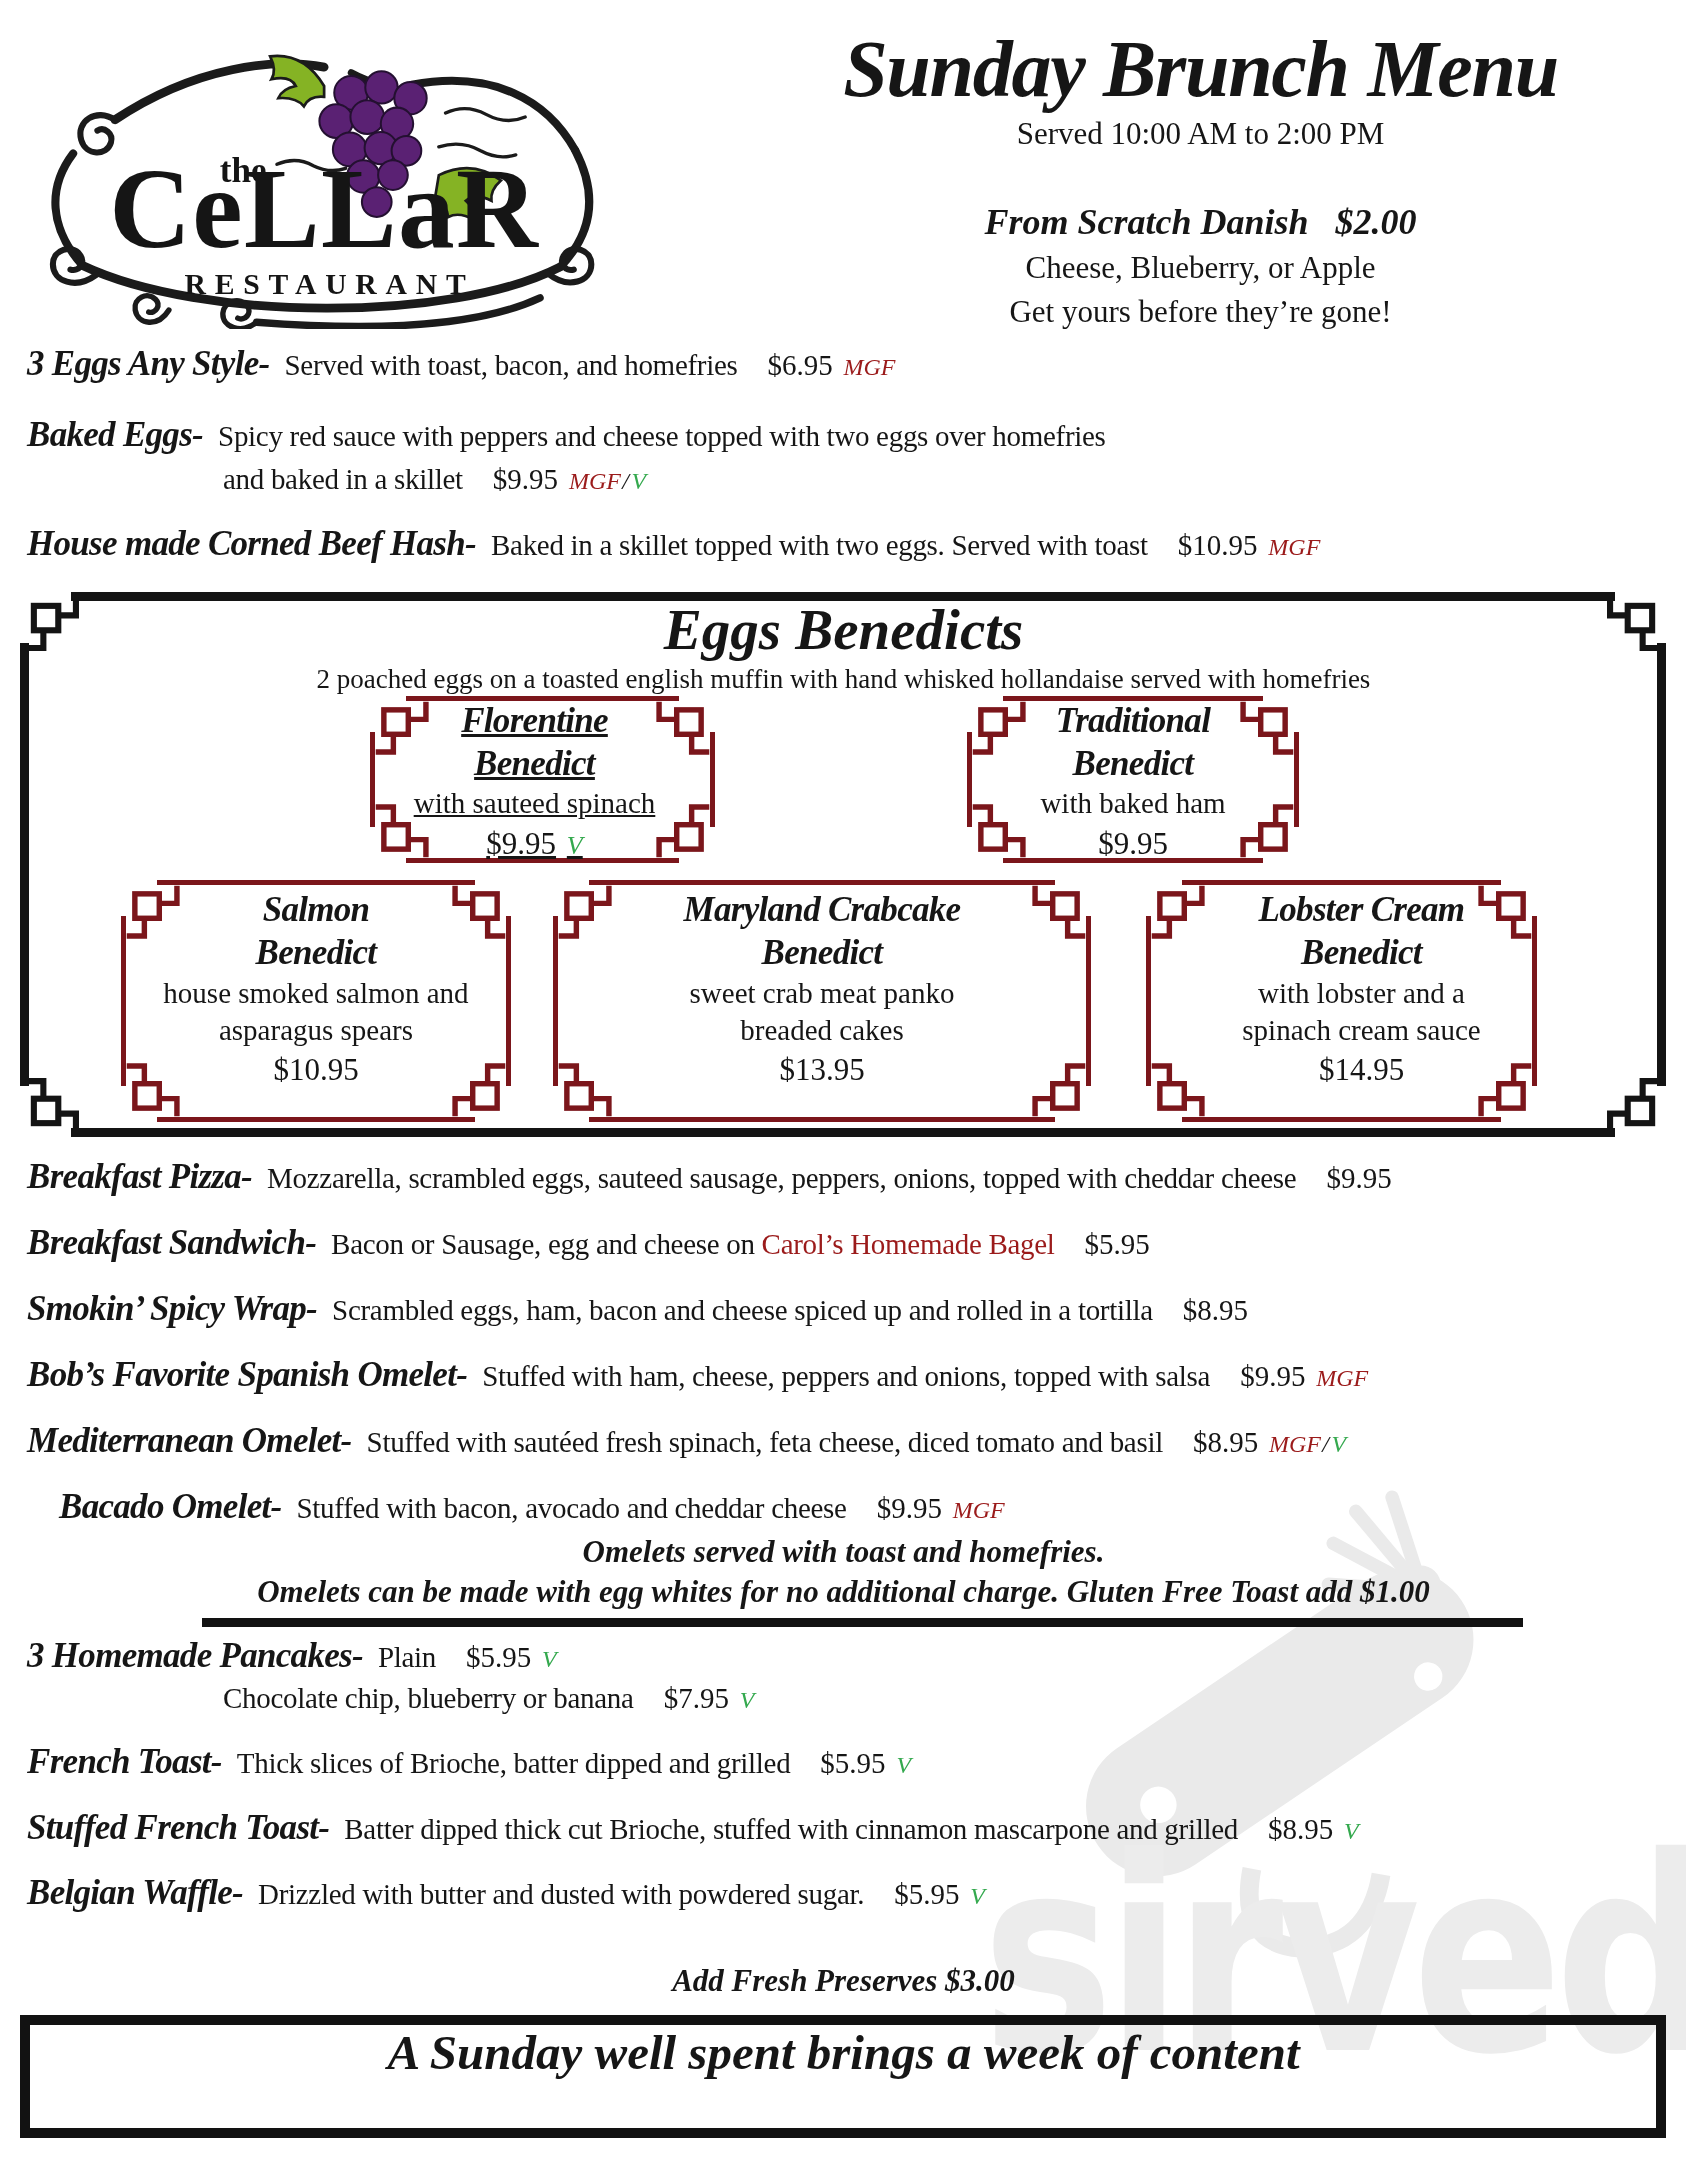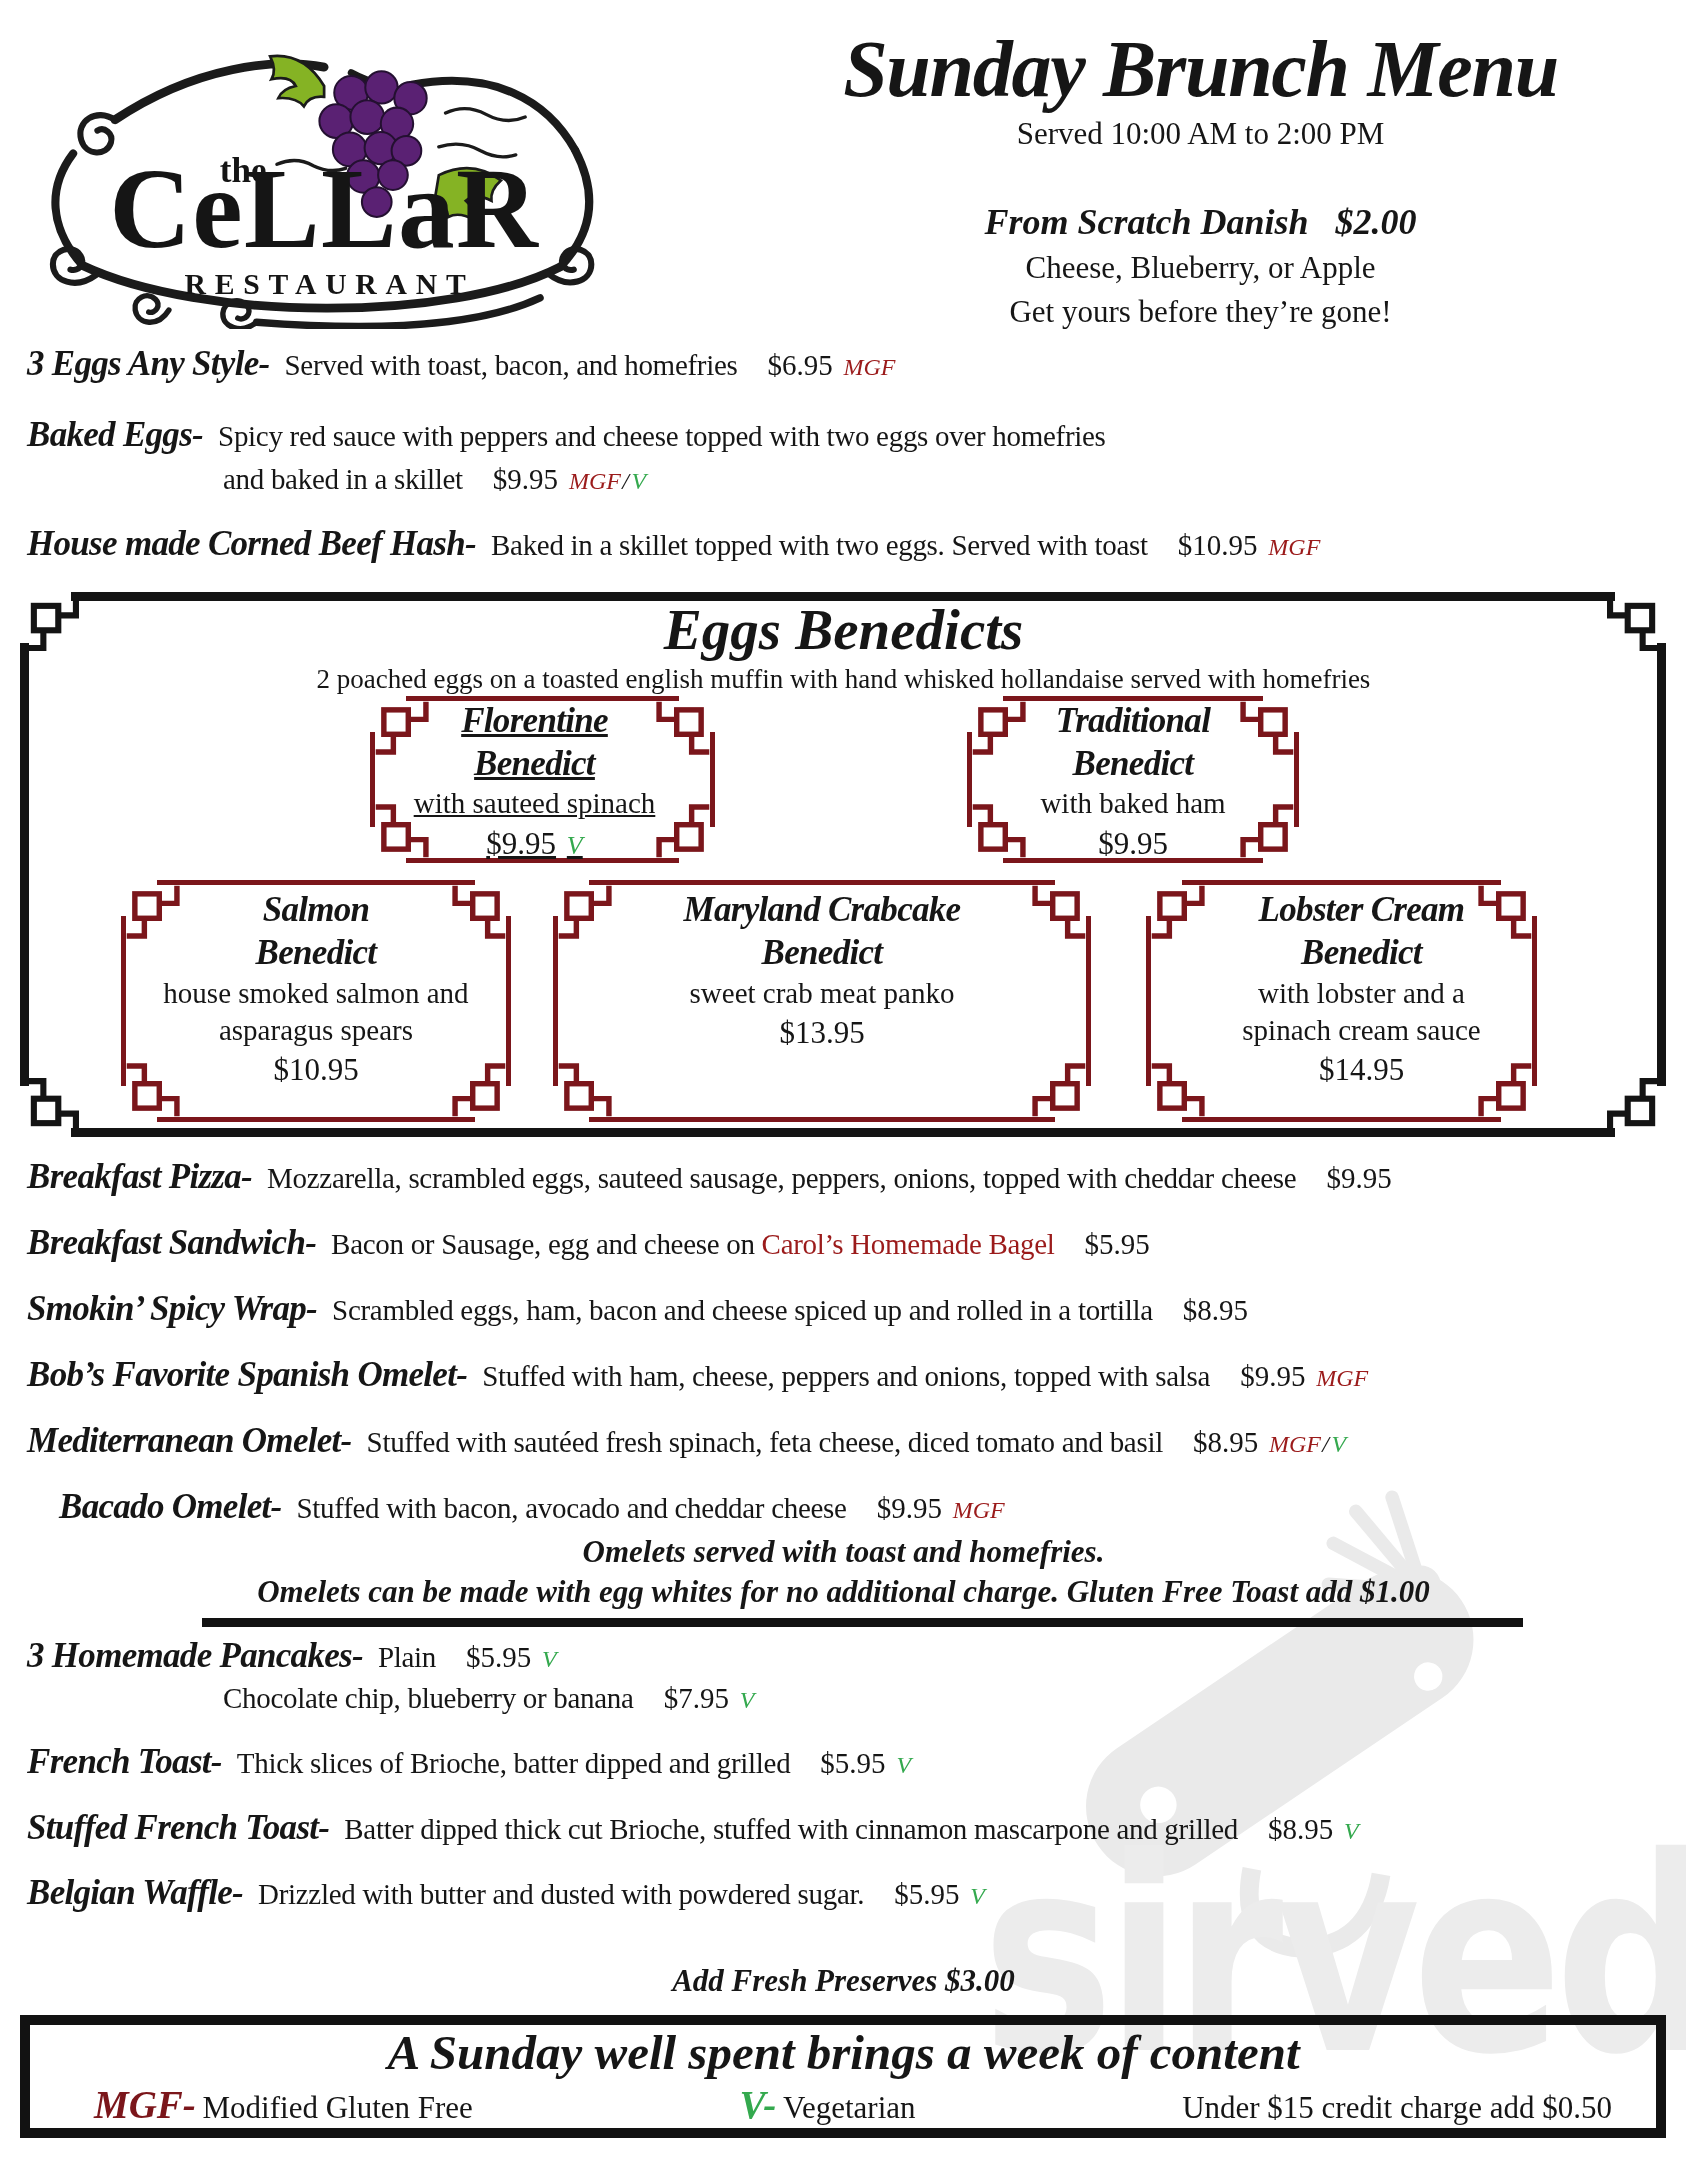--- a/index.html
+++ b/index.html
@@ -195,25 +195,20 @@
     <div id="benedicts-title">Eggs Benedicts</div>
     <div id="benedicts-subtitle">2 poached eggs on a toasted english muffin with hand whisked hollandaise served with homefries</div>
 
     <div class="row center note" style="top:1533px">Omelets served with toast and homefries.</div>
     <div class="row center note" style="top:1573px">Omelets can be made with egg whites for no additional charge. Gluten Free Toast add $1.00</div>
     <div id="egg-white-rule"></div>
     <div class="row center note" style="top:1962px">Add Fresh Preserves $3.00</div>
 
     <div id="footer-box"></div>
     <div id="footer-quote">A Sunday well spent brings a week of content</div>
-    <div id="legend-row">
-      <span><span class="legend-abbr">MGF-</span><span class="legend-label">Modified Gluten Free</span></span>
-      <span><span class="legend-abbr v">V-</span><span class="legend-label">Vegetarian</span></span>
-      <span id="credit-note">Under $15 credit charge add $0.50</span>
-    </div>
 
   <div class="row" style="top: 345px;"><span class="iname">3 Eggs Any Style-</span><span class="idesc"><span>Served with toast, bacon, and homefries</span></span><span class="iprice">$6.95</span><span class="tag">MGF</span></div>
       <div class="row" style="top: 416px;"><span class="iname">Baked Eggs-</span><span class="idesc"><span>Spicy red sauce with peppers and cheese topped with two eggs over homefries</span></span></div>
       <div class="row" style="top: 464px; left: 223px;"><span class="idesc"><span>and baked in a skillet</span></span><span class="iprice">$9.95</span><span class="tag">MGF</span><span class="tag-sep">/</span><span class="tag tag-v">V</span></div>
       <div class="row" style="top: 525px;"><span class="iname">House made Corned Beef Hash-</span><span class="idesc"><span>Baked in a skillet topped with two eggs. Served with toast</span></span><span class="iprice">$10.95</span><span class="tag">MGF</span></div>
       <div class="row" style="top: 1158px;"><span class="iname">Breakfast Pizza-</span><span class="idesc"><span>Mozzarella, scrambled eggs, sauteed sausage, peppers, onions, topped with cheddar cheese</span></span><span class="iprice">$9.95</span></div>
       <div class="row" style="top: 1224px;"><span class="iname">Breakfast Sandwich-</span><span class="idesc"><span>Bacon or Sausage, egg and cheese on </span><span class="hl">Carol’s Homemade Bagel</span></span><span class="iprice">$5.95</span></div>
       <div class="row" style="top: 1290px;"><span class="iname">Smokin’ Spicy Wrap-</span><span class="idesc"><span>Scrambled eggs, ham, bacon and cheese spiced up and rolled in a tortilla</span></span><span class="iprice">$8.95</span></div>
       <div class="row" style="top: 1356px;"><span class="iname">Bob’s Favorite Spanish Omelet-</span><span class="idesc"><span>Stuffed with ham, cheese, peppers and onions, topped with salsa</span></span><span class="iprice">$9.95</span><span class="tag">MGF</span></div>
       <div class="row" style="top: 1422px;"><span class="iname">Mediterranean Omelet-</span><span class="idesc"><span>Stuffed with sautéed fresh spinach, feta cheese, diced tomato and basil</span></span><span class="iprice">$8.95</span><span class="tag">MGF</span><span class="tag-sep">/</span><span class="tag tag-v">V</span></div>
@@ -406,20 +401,21 @@
               <rect x="16" y="16" width="36" height="36"></rect>
               <path d="M78 4 V 30 H 54"></path>
               <path d="M4 78 H 30 V 54"></path>
             </g>
           </svg>
         </div>
         <div style="position: absolute; left: 0px; right: 0px; top: 9.4px;">
           <div class="bname">Maryland Crabcake</div>
           <div class="bname">Benedict</div>
           <div class="bdesc">sweet crab meat panko</div>
+          <div class="bdesc">breaded cakes</div>
           <div class="bprice"><span>$13.95</span></div>
         </div>
       </div>
       <div class="bbox" style="left: 1146px; top: 880px; width: 391px; height: 242px;">
         <div class="edge" style="background: rgb(123, 22, 27); top: 0px; left: 36px; right: 36px; height: 5.4px;"></div>
         <div class="edge" style="background: rgb(123, 22, 27); bottom: 0px; left: 36px; right: 36px; height: 5.4px;"></div>
         <div class="edge" style="background: rgb(123, 22, 27); left: 0px; top: 36px; bottom: 36px; width: 5.4px;"></div>
         <div class="edge" style="background: rgb(123, 22, 27); right: 0px; top: 36px; bottom: 36px; width: 5.4px;"></div>
         <div class="cnr tl" style="left: 2.7px; top: 2.7px;">
           <svg viewBox="0 0 84 84">

